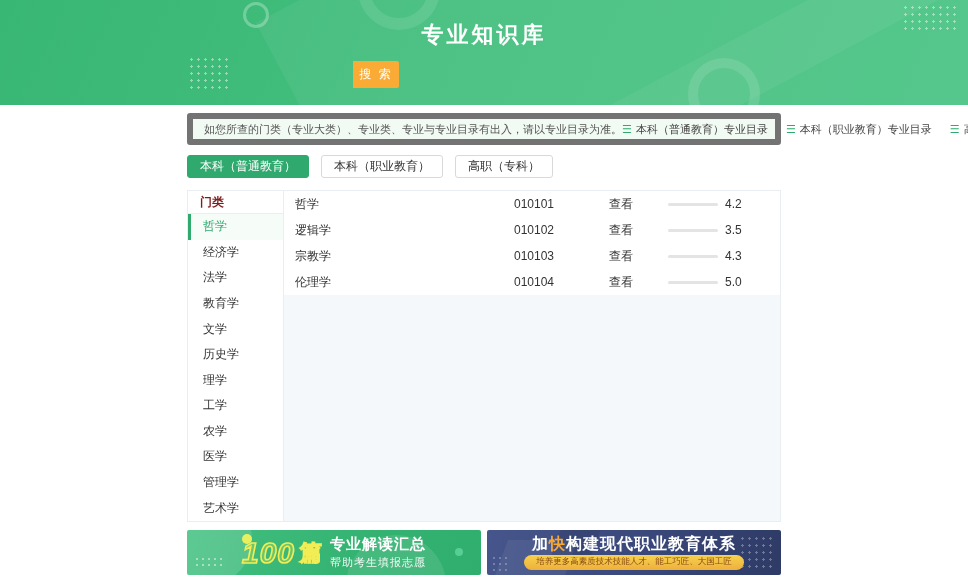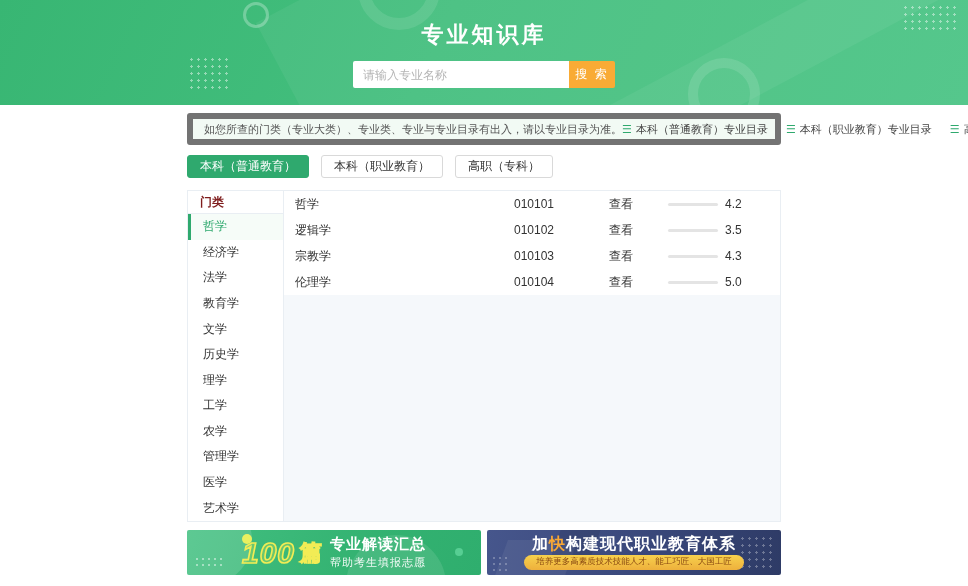--- a/index.html
+++ b/index.html
@@ -103,21 +103,20 @@
 <div class="hero">
   <div class="stripe s1"></div>
   <div class="stripe s2"></div>
   <div class="ring r1"></div>
   <div class="ring r2"></div>
   <div class="ring r3"></div>
   <div class="dots d1"></div>
   <div class="dots d2"></div>
   <div class="hero-title">专业知识库</div>
   <div class="search-row">
-    <input class="search-input" placeholder="请输入专业名称" style="">
     <button class="search-btn">搜 索</button>
   </div>
 </div>
 
 <div class="content">
 
   <div class="notice">
     <span class="notice-text">如您所查的门类（专业大类）、专业类、专业与专业目录有出入，请以专业目录为准。</span>
     <span class="notice-links">
       <span class="notice-link">
@@ -146,22 +145,22 @@
       <div class="colhead">门类</div>
       <div class="cat-item selected">哲学</div>
       <div class="cat-item">经济学</div>
       <div class="cat-item">法学</div>
       <div class="cat-item">教育学</div>
       <div class="cat-item">文学</div>
       <div class="cat-item">历史学</div>
       <div class="cat-item">理学</div>
       <div class="cat-item">工学</div>
       <div class="cat-item">农学</div>
+      <div class="cat-item">医学</div>
       <div class="cat-item">管理学</div>
-      <div class="cat-item">医学</div>
       <div class="cat-item">艺术学</div>
     </div>
 
 
     <div class="col-right">
 
       <div class="drow">
         <span class="c-name">哲学</span>
         <span class="c-code">010101</span>
         <span class="c-school view-link">查看</span>

